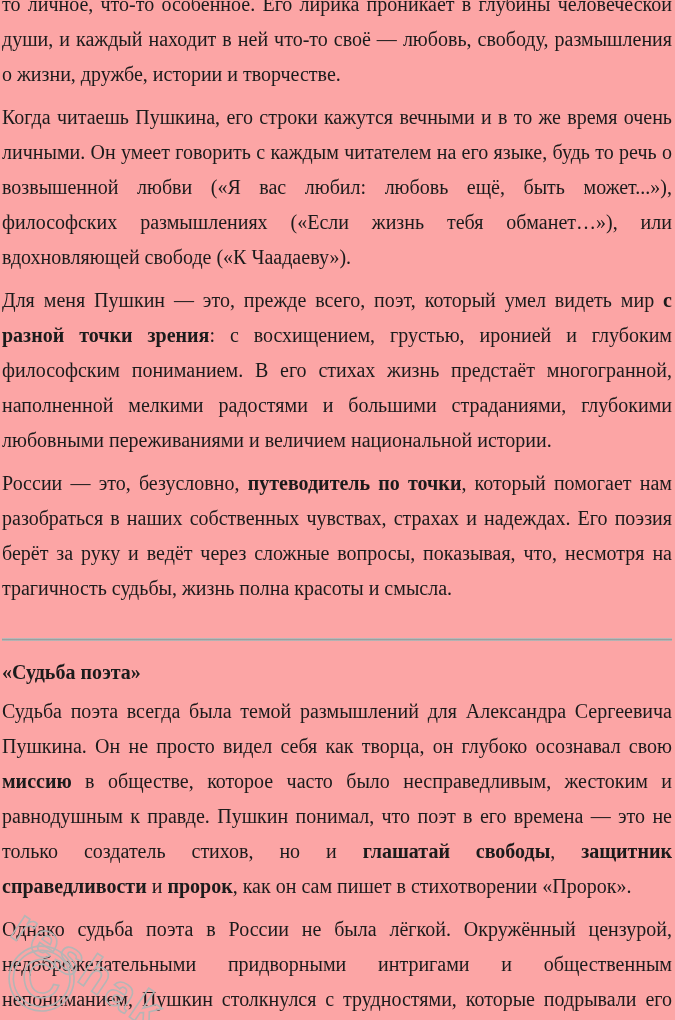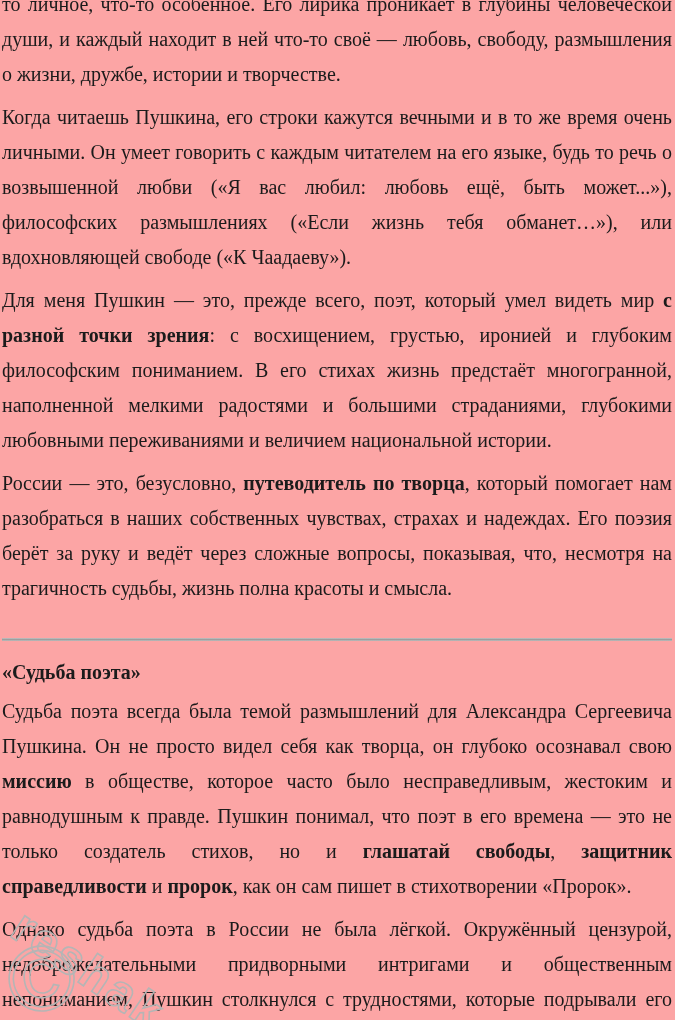--- a/index.html
+++ b/index.html
@@ -56,21 +56,21 @@
 </style>
 </head>
 <body style="--text-color: #1b1b1b; background: rgb(255, 255, 255);">
 
 <div class="page">
 
   <div class="content">
       <p class="paragraph"><span>то личное, что-то особенное. Его лирика проникает в глубины человеческой души, и каждый находит в ней что-то своё — любовь, свободу, размышления о жизни, дружбе, истории и творчестве.</span></p>
       <p class="paragraph"><span>Когда читаешь Пушкина, его строки кажутся вечными и в то же время очень личными. Он умеет говорить с каждым читателем на его языке, будь то речь о возвышенной любви («Я вас любил: любовь ещё, быть может...»), философских размышлениях («Если жизнь тебя обманет…»), или вдохновляющей свободе («К Чаадаеву»).</span></p>
       <p class="paragraph"><span>Для меня Пушкин — это, прежде всего, поэт, который умел видеть мир </span><span class="b">с разной точки зрения</span><span>: с восхищением, грустью, иронией и глубоким философским пониманием. В его стихах жизнь предстаёт многогранной, наполненной мелкими радостями и большими страданиями, глубокими любовными переживаниями и величием национальной истории.</span></p>
-      <p class="paragraph"><span>России — это, безусловно, </span><span class="b">путеводитель по творца</span><span>, который помогает нам разобраться в наших собственных чувствах, страхах и надеждах. Его поэзия берёт за руку и ведёт через сложные вопросы, показывая, что, несмотря на трагичность судьбы, жизнь полна красоты и смысла.</span></p>
+      <p class="paragraph"><span>России — это, безусловно, </span><span class="b">путеводитель по точки</span><span>, который помогает нам разобраться в наших собственных чувствах, страхах и надеждах. Его поэзия берёт за руку и ведёт через сложные вопросы, показывая, что, несмотря на трагичность судьбы, жизнь полна красоты и смысла.</span></p>
       <div class="divider" style="background: linear-gradient(rgb(196, 196, 196), rgb(158, 158, 158), rgb(189, 189, 189));"></div>
       <h2 class="heading"><span class="b">«Судьба поэта»</span></h2>
       <p class="paragraph"><span>Судьба поэта всегда была темой размышлений для Александра Сергеевича Пушкина. Он не просто видел себя как творца, он глубоко осознавал свою </span><span class="b">миссию</span><span> в обществе, которое часто было несправедливым, жестоким и равнодушным к правде. Пушкин понимал, что поэт в его времена — это не только создатель стихов, но и </span><span class="b">глашатай свободы</span><span>, </span><span class="b">защитник справедливости</span><span> и </span><span class="b">пророк</span><span>, как он сам пишет в стихотворении «Пророк».</span></p>
       <p class="paragraph cont"><span>Однако судьба поэта в России не была лёгкой. Окружённый цензурой, недоброжелательными придворными интригами и общественным непониманием, Пушкин столкнулся с трудностями, которые подрывали его</span></p>
     </div>
 
   <svg class="watermark" width="250" height="170" viewBox="0 0 250 170" aria-hidden="true">
     <text transform="translate(8,85) rotate(34)" font-family="Liberation Sans, DejaVu Sans, sans-serif" font-size="48" font-weight="bold" letter-spacing="3" fill="none" stroke-width="1.6" stroke="#b5b5b5">reshak.ru</text>
     <text x="8" y="160" transform="rotate(-8 45 130)" font-family="Liberation Sans, DejaVu Sans, sans-serif" font-size="92" font-weight="normal" fill="none" stroke-width="1.6" stroke="#b5b5b5">©</text>
   </svg>

